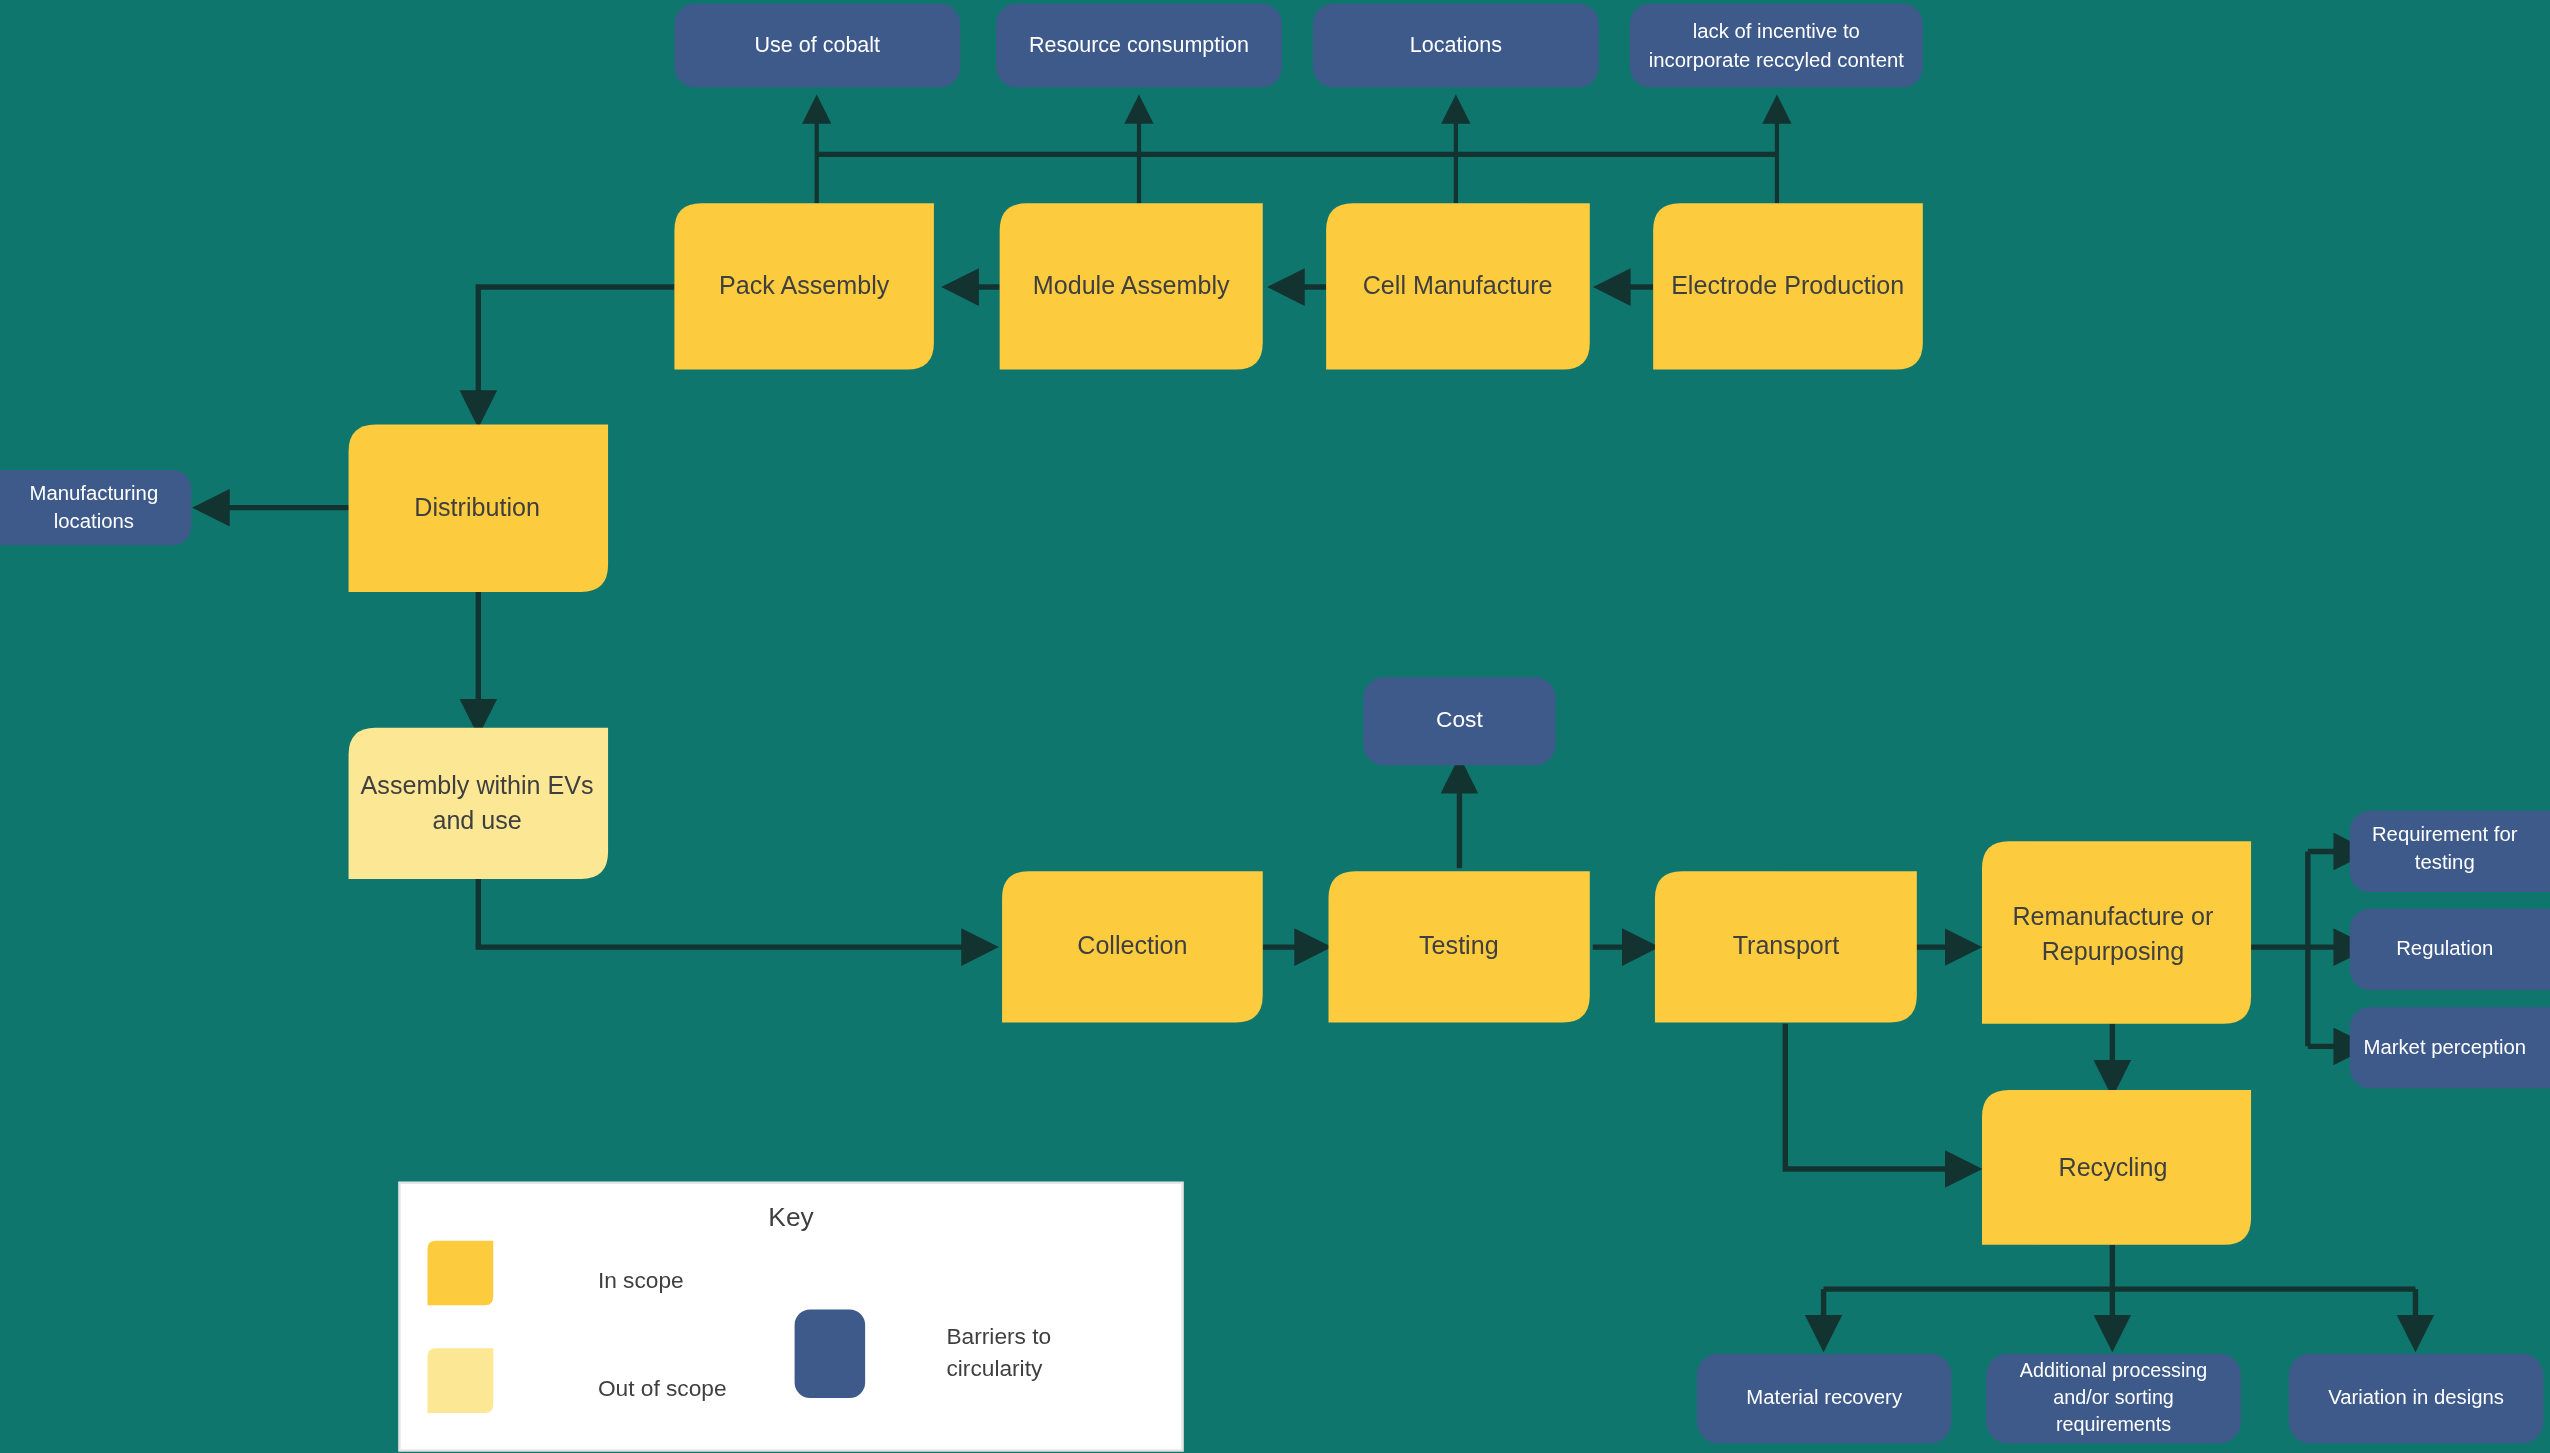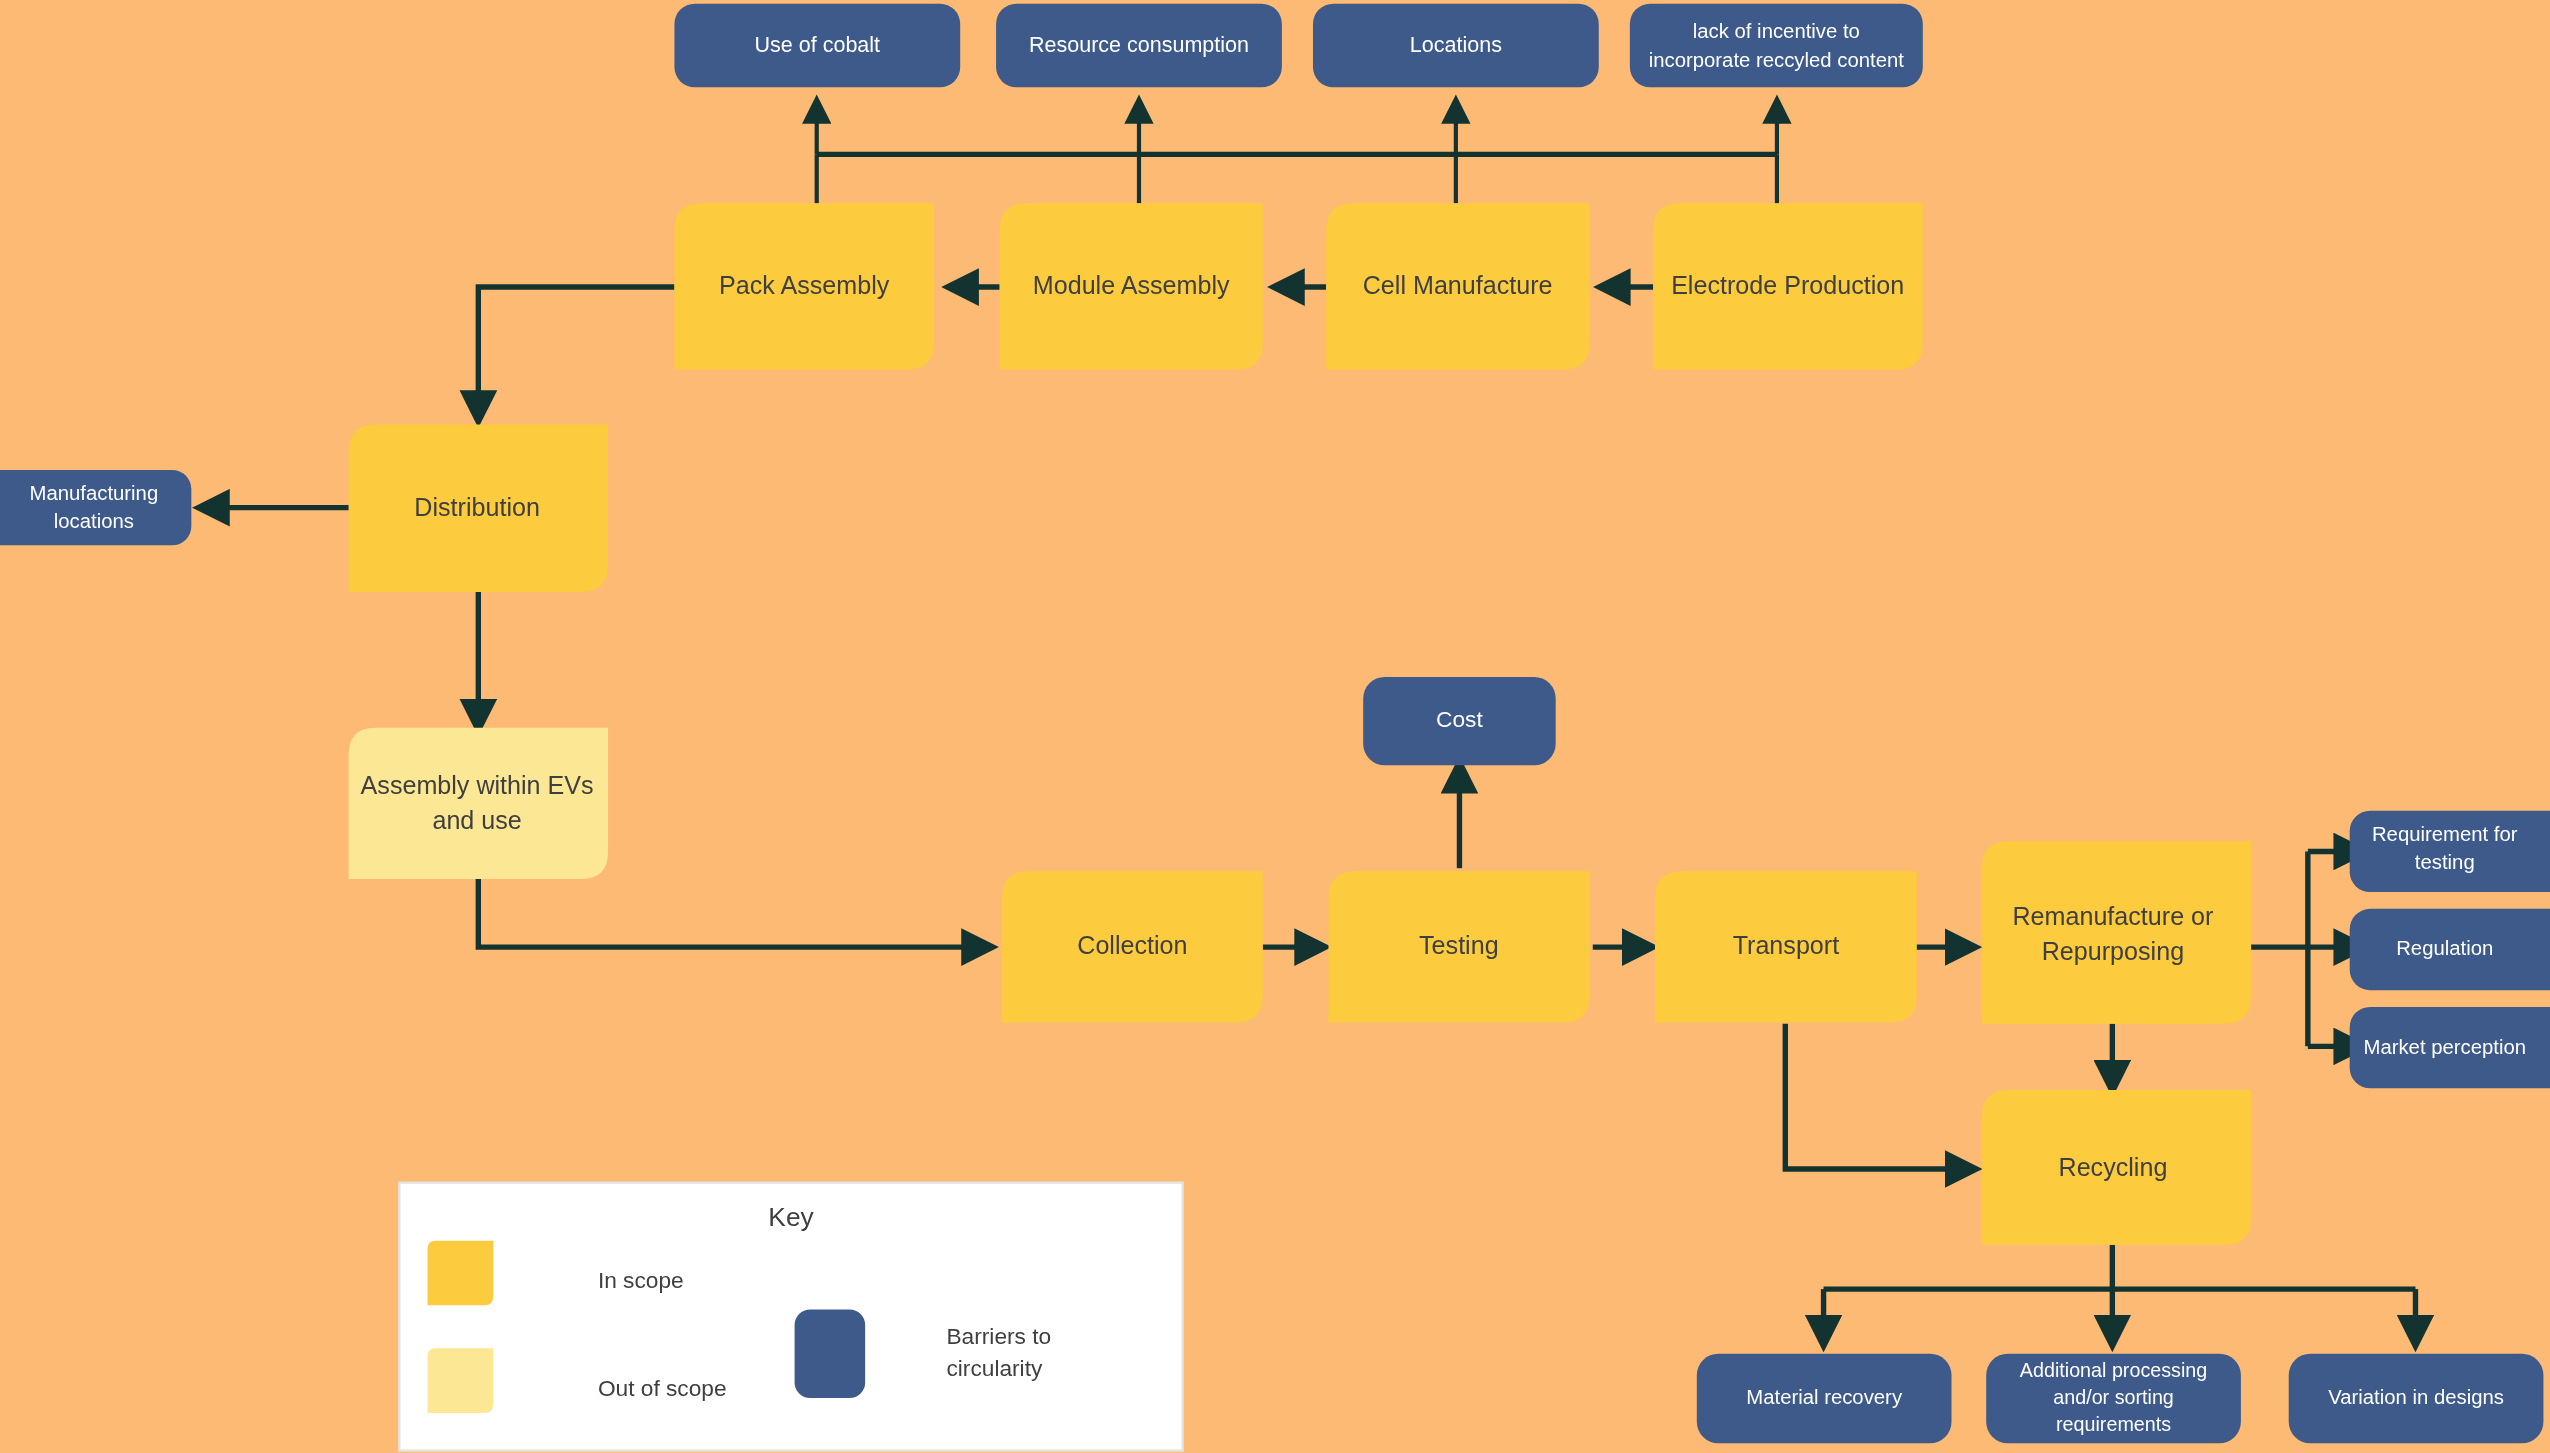--- a/index.html
+++ b/index.html
@@ -1,17 +1,17 @@
 <!DOCTYPE html>
 <html style="font-size:9.6px"><head>
 <meta charset="utf-8">
 <style>
   html,body{margin:0;padding:0;background:#ffffff;}
   body{font-family:"Liberation Sans", sans-serif;}
-  #stage{position:relative;width:2550px;height:1453px;background:#fdba74;overflow:hidden;}
+  #stage{position:relative;width:2550px;height:1453px;background:#0f766e;overflow:hidden;}
   #flow{position:absolute;left:0;top:0;width:2550px;height:1453px;}
   .node-label{font-family:"Liberation Sans", sans-serif;text-anchor:middle;dominant-baseline:middle;}
   .lbl-dark{fill:#3F3F3F;}
   .lbl-light{fill:#FFFFFF;}
   .key-title{font-family:"Liberation Sans", sans-serif;fill:#3F3F3F;text-anchor:middle;}
   .key-text{font-family:"Liberation Sans", sans-serif;fill:#3F3F3F;text-anchor:start;dominant-baseline:middle;}
   .edge{fill:none;stroke:#123330;stroke-width:7;}
   .edge-thick{fill:none;stroke:#123330;stroke-width:9;}
 </style>
 </head>

